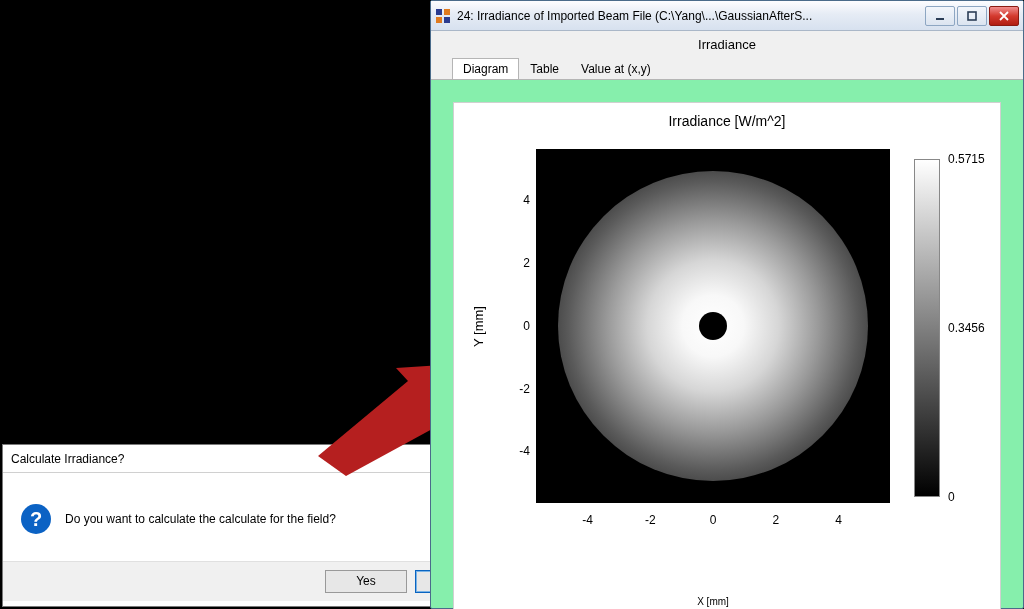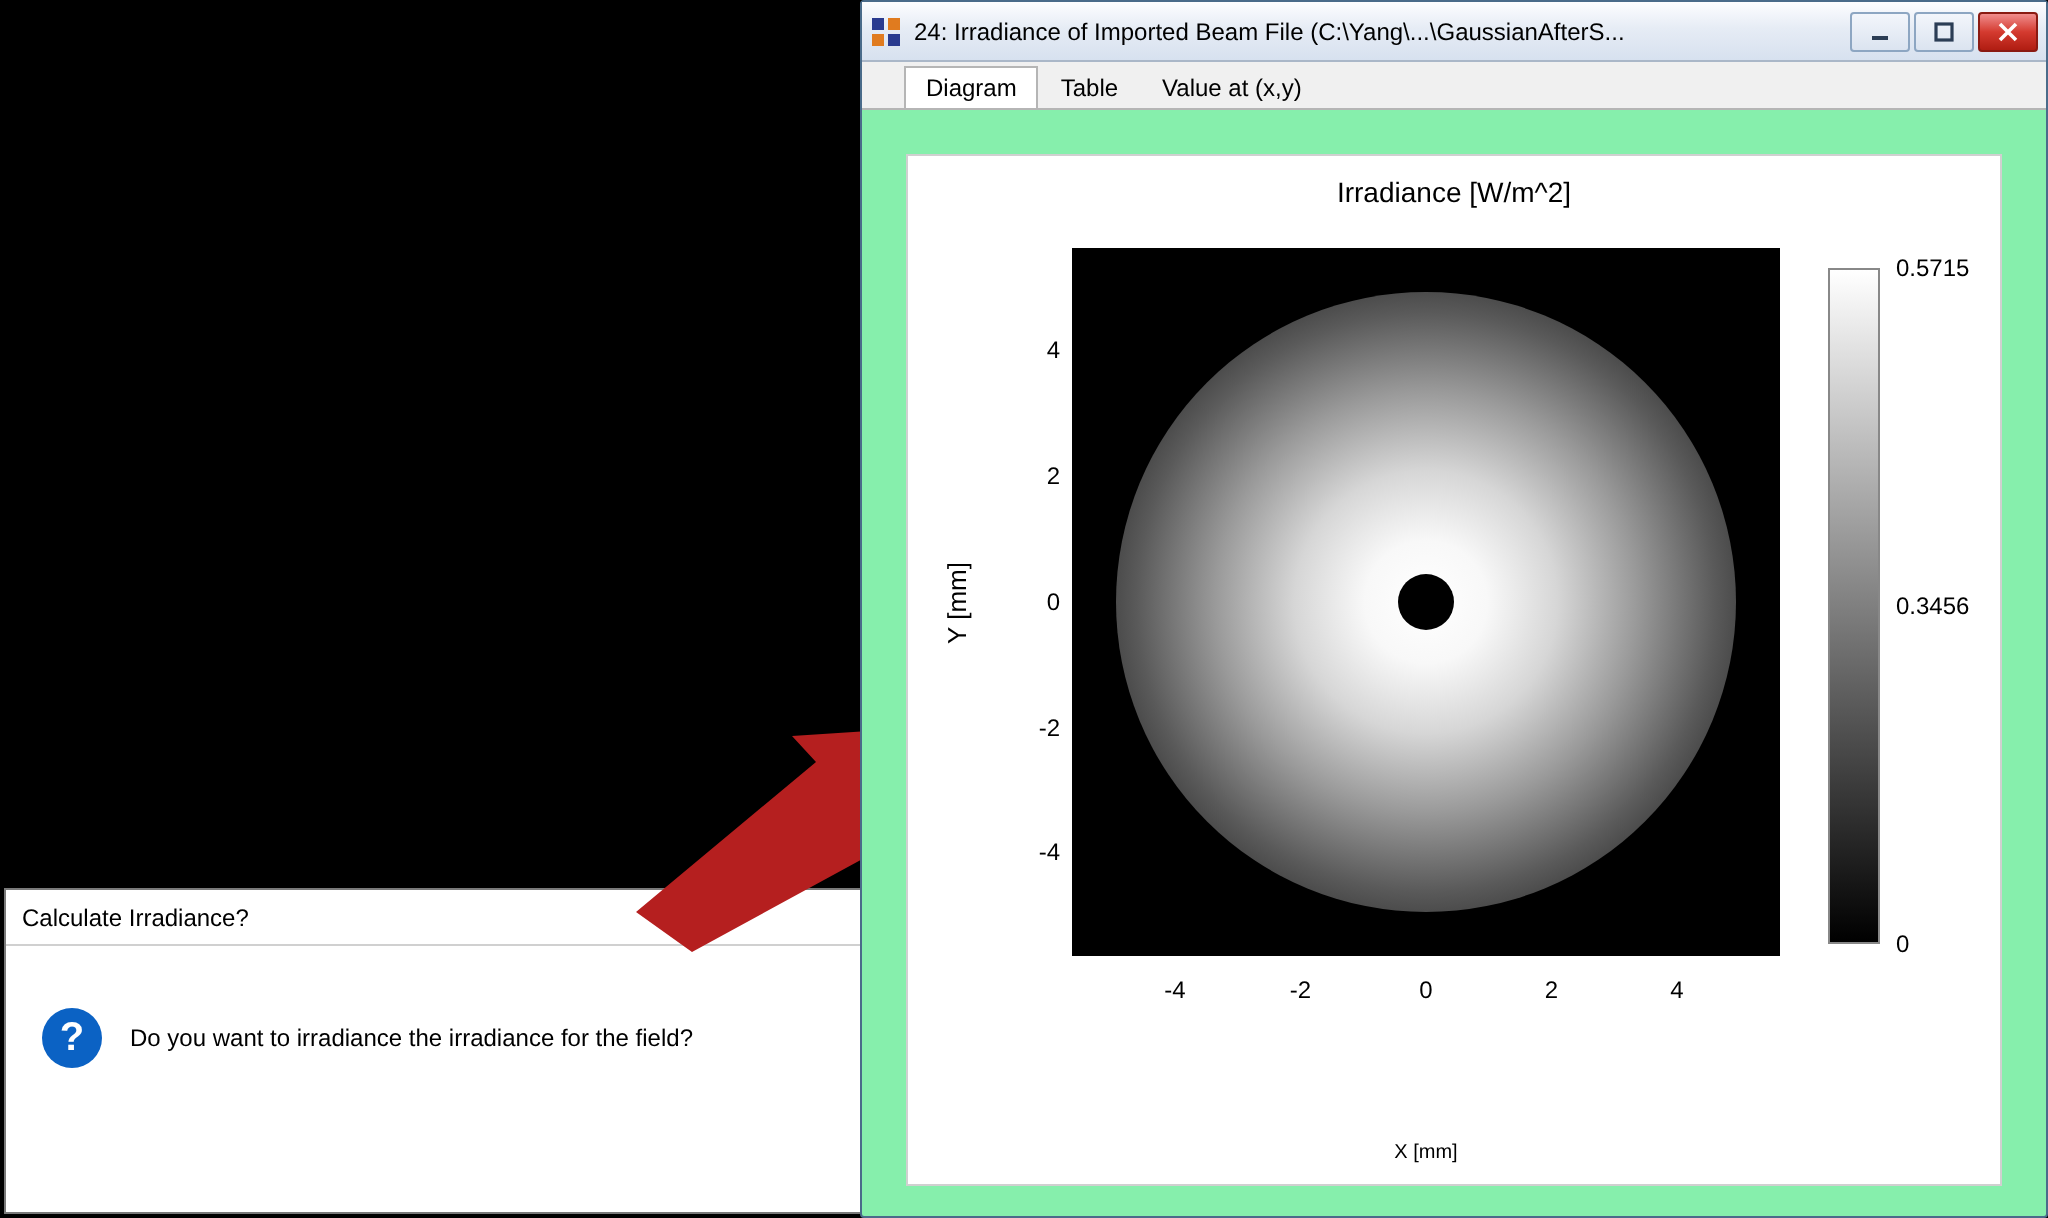--- a/index.html
+++ b/index.html
@@ -266,21 +266,25 @@
 
 <div class="dialog">
   <div class="dialog-titlebar">
     <span>Calculate Irradiance?</span>
     <div class="dialog-close">✕</div>
   </div>
   <div class="dialog-body">
     <div class="dialog-icon">
       <span>?</span>
     </div>
-    <div class="dialog-msg">Do you want to irradiance the irradiance for the field?</div>
+    <div class="dialog-msg">Do you want to calculate the calculate for the field?</div>
+  </div>
+  <div class="dialog-buttons">
+    <div class="btn">Yes</div>
+    <div class="btn default">No</div>
   </div>
 </div>
 
 <svg class="arrow" viewBox="0 0 170 130">
   <defs></defs>
   <polygon points="0,110 90,35 78,22 170,16 130,96 116,82 28,130" fill="#b51f1f"></polygon>
 </svg>
 
 <div class="plotwin">
   <div class="titlebar">
@@ -305,20 +309,21 @@
           </svg>
       </div>
       <div class="winbtn close">
         <svg viewBox="0 0 12 12">
             <path d="M2 2 L10 10 M10 2 L2 10" stroke="#fff" stroke-width="1.8"></path>
           </svg>
       </div>
     </div>
   </div>
 
+  <div class="doc-title">Irradiance</div>
 
   <div class="tabbar">
     <div class="tab active">Diagram</div>
     <div class="tab">Table</div>
     <div class="tab">Value at (x,y)</div>
   </div>
 
   <div class="plot-area">
     <div class="chart-title">Irradiance  [W/m^2]</div>
 

